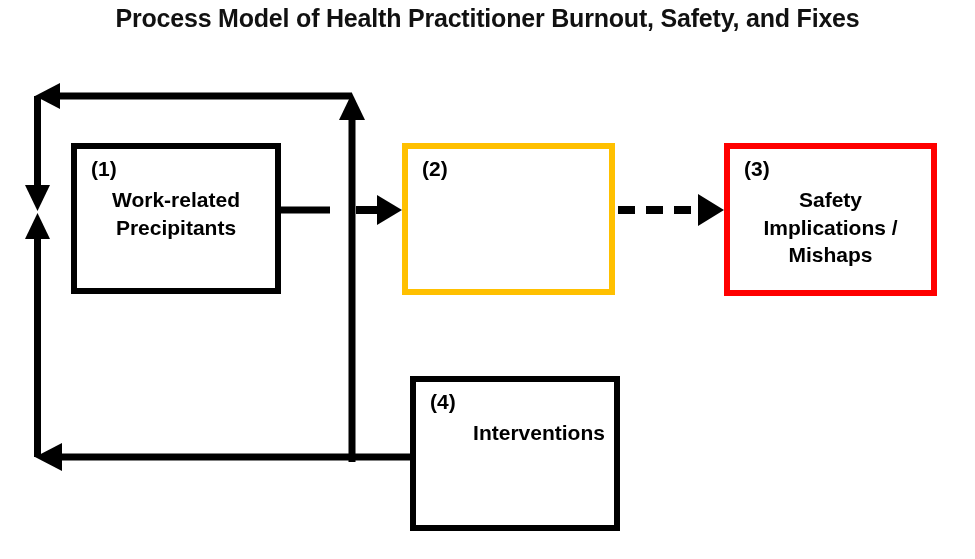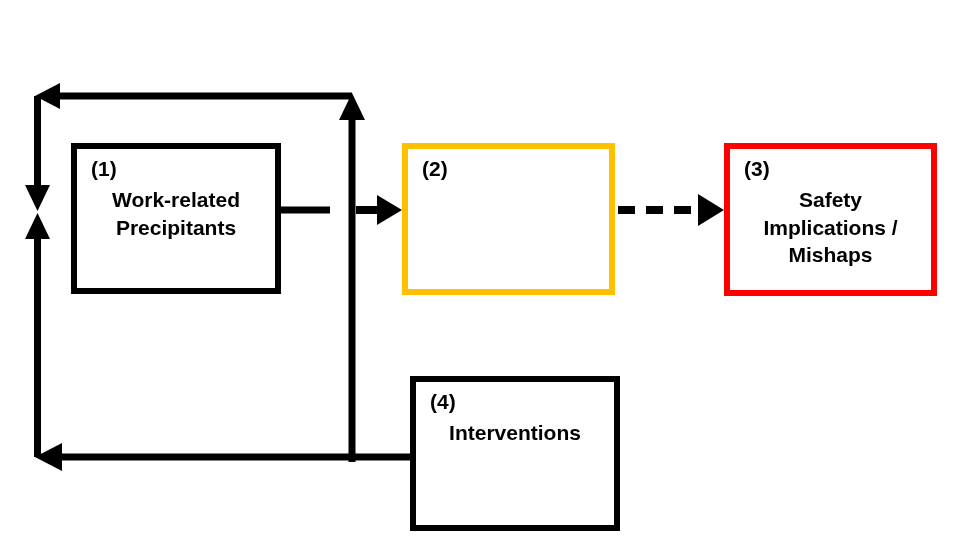--- a/index.html
+++ b/index.html
@@ -86,27 +86,28 @@
     border: 6px solid #FF0000;
   }
   #node-3 .label { top: 37px; }
 
   
   #node-4 {
     left: 410px; top: 376px;
     width: 210px; height: 155px;
     border: 6px solid #000000;
   }
-  #node-4 .label { top: 37px; }
+  #node-4 .label { top: 37px; margin-left: 24px; }
 </style>
 </head>
 <body>
 
 <div id="canvas">
 
+  <div class="diagram-title">Process Model of Health Practitioner Burnout, Safety, and Fixes</div>
 
   <svg class="edges" viewBox="0 0 975 559" xmlns="http://www.w3.org/2000/svg">
 
     <g>
       <line x1="352" y1="462" x2="352" y2="112" stroke="#000000" stroke-width="7"></line>
 
       <polygon points="352,93 339,120 365,120" fill="#000000"></polygon>
 
       <line x1="352" y1="96" x2="52" y2="96" stroke="#000000" stroke-width="7"></line>
 

